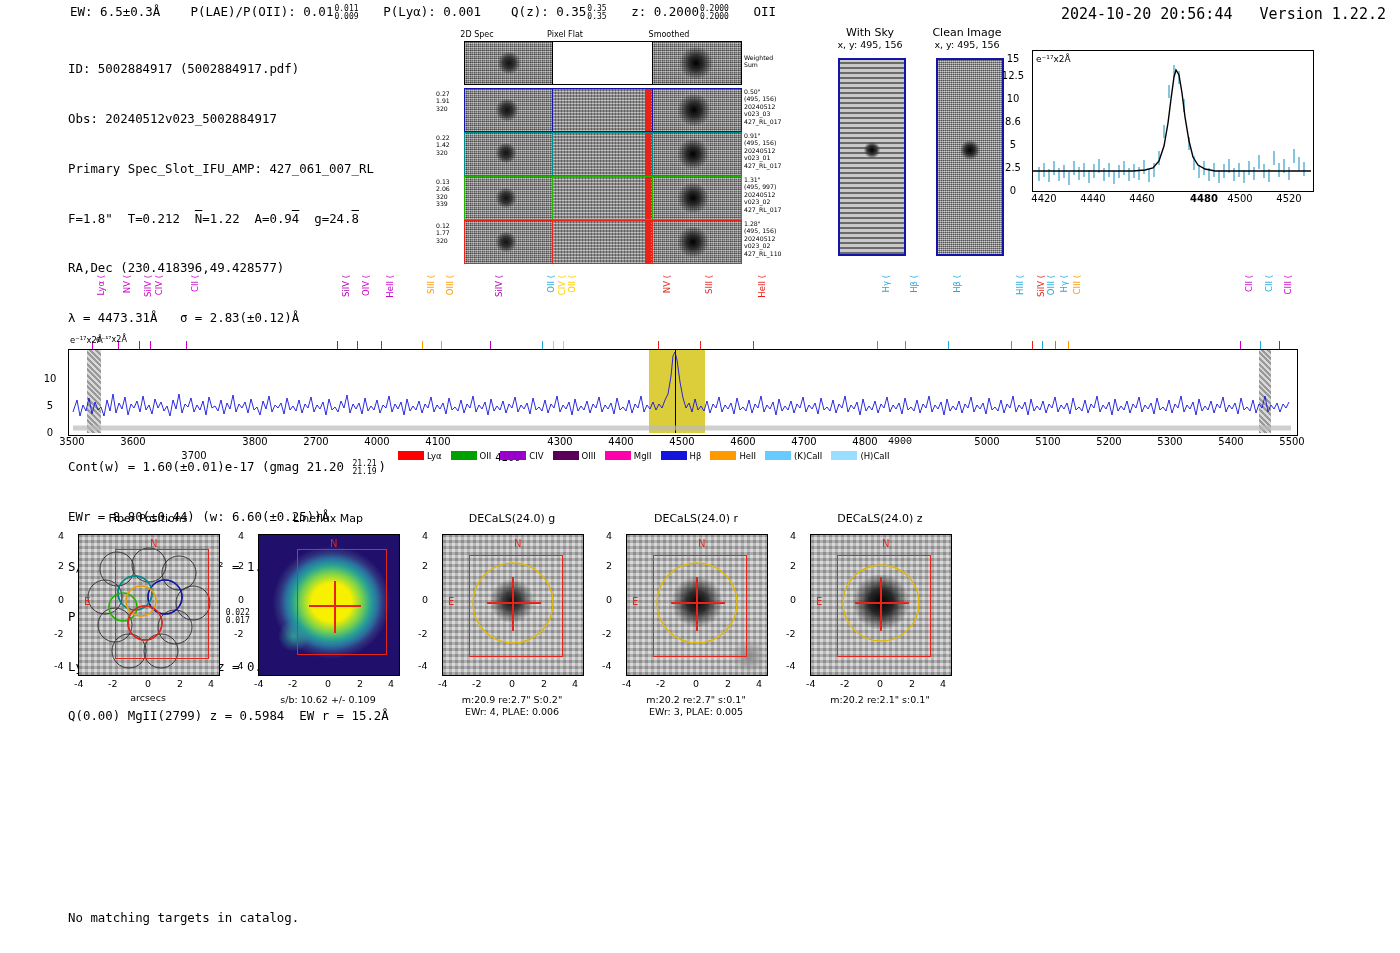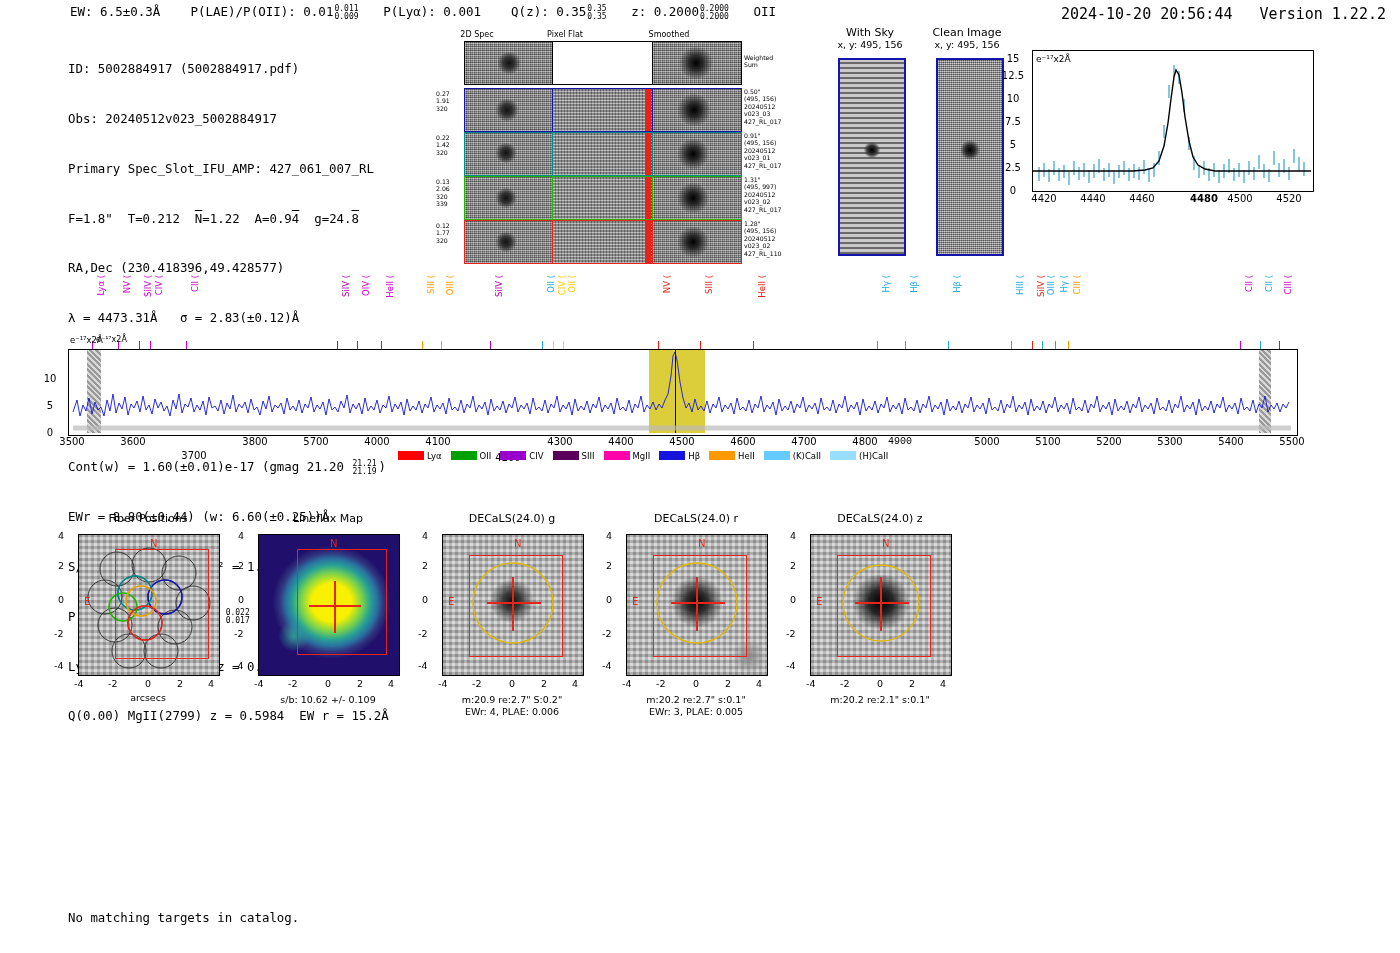--- a/index.html
+++ b/index.html
@@ -307,21 +307,21 @@
         </g>
 
         <path d="M0 120 L100 120 L112 119 L120 117 L126 110 L131 95 L135 72 L138 48 L141 26 L143 19 L146 24 L149 42 L152 66 L156 90 L160 106 L165 114 L172 118 L182 120 L278 120" fill="none" stroke="#000" stroke-width="1.4"></path>
       </svg>
     </div>
     <div style="position:absolute; left:4px; top:4px; font-family:'DejaVu Sans',sans-serif; font-size:9px;">e⁻¹⁷x2Å</div>
 
     <div class="yticklab" style="left:-34px; top:140px; width:30px;">0</div>
     <div class="yticklab" style="left:-34px; top:117px; width:30px;">2.5</div>
     <div class="yticklab" style="left:-34px; top:94px; width:30px;">5</div>
-    <div class="yticklab" style="left:-34px; top:71px; width:30px;">7.5</div>
+    <div class="yticklab" style="left:-34px; top:71px; width:30px;">8.6</div>
     <div class="yticklab" style="left:-34px; top:48px; width:30px;">10</div>
     <div class="yticklab" style="left:-34px; top:25px; width:30px;">12.5</div>
     <div class="yticklab" style="left:-34px; top:8px; width:30px;">15</div>
 
     <div class="xticklab" style="left:12px; top:143px;">4420</div>
     <div class="xticklab" style="left:61px; top:143px;">4440</div>
     <div class="xticklab" style="left:110px; top:143px;">4460</div>
     <div class="xticklab" style="left:172px; top:143px;font-weight:bold;">4480</div>
     <div class="xticklab" style="left:208px; top:143px;">4500</div>
     <div class="xticklab" style="left:257px; top:143px;">4520</div>
@@ -407,21 +407,21 @@
     <div style="position:absolute; left:2px; top:60px; font-family:'DejaVu Sans',sans-serif; font-size:8.5px;">e⁻¹⁷x2Å</div>
     <div class="yticklab" style="left:-30px; top:157px; width:24px;">0</div>
     <div class="yticklab" style="left:-30px; top:130px; width:24px;">5</div>
     <div class="yticklab" style="left:-30px; top:103px; width:24px;">10</div>
 
     <div id="xticks">
         <div class="xticklab" style="left: 4px; top: 161px;">3500</div>
         <div class="xticklab" style="left: 65px; top: 161px;">3600</div>
         <div class="xticklab" style="left: 126px; top: 161px; margin-top: 14px;">3700</div>
         <div class="xticklab" style="left: 187px; top: 161px;">3800</div>
-        <div class="xticklab" style="left: 248px; top: 161px;">5700</div>
+        <div class="xticklab" style="left: 248px; top: 161px;">2700</div>
         <div class="xticklab" style="left: 309px; top: 161px;">4000</div>
         <div class="xticklab" style="left: 370px; top: 161px;">4100</div>
         <div class="xticklab" style="left: 431px; top: 177px; margin-left: 9px;">4200</div>
         <div class="xticklab" style="left: 492px; top: 161px;">4300</div>
         <div class="xticklab" style="left: 553px; top: 161px;">4400</div>
         <div class="xticklab" style="left: 614px; top: 161px;">4500</div>
         <div class="xticklab" style="left: 675px; top: 161px;">4600</div>
         <div class="xticklab" style="left: 736px; top: 161px;">4700</div>
         <div class="xticklab" style="left: 797px; top: 161px;">4800</div>
         <div class="xticklab" style="left: 832px; top: 161px; font-family: Liberation Mono, monospace;">4900</div>
@@ -430,21 +430,21 @@
         <div class="xticklab" style="left: 1041px; top: 161px;">5200</div>
         <div class="xticklab" style="left: 1102px; top: 161px;">5300</div>
         <div class="xticklab" style="left: 1163px; top: 161px;">5400</div>
         <div class="xticklab" style="left: 1224px; top: 161px;">5500</div>
       </div>
 
     <div class="legendrow" id="legend">
         <span><span class="sw" style="background: rgb(255, 0, 0);"></span><span>Lyα</span></span>
         <span><span class="sw" style="background: rgb(0, 160, 0);"></span><span>OII</span></span>
         <span><span class="sw" style="background: rgb(153, 0, 204);"></span><span>CIV</span></span>
-        <span><span class="sw" style="background: rgb(90, 0, 90);"></span><span>SIII</span></span>
+        <span><span class="sw" style="background: rgb(90, 0, 90);"></span><span>OIII</span></span>
         <span><span class="sw" style="background: rgb(255, 0, 170);"></span><span>MgII</span></span>
         <span><span class="sw" style="background: rgb(20, 20, 221);"></span><span>Hβ</span></span>
         <span><span class="sw" style="background: rgb(255, 153, 0);"></span><span>HeII</span></span>
         <span><span class="sw" style="background: rgb(102, 204, 255);"></span><span>(K)CaII</span></span>
         <span><span class="sw" style="background: rgb(153, 221, 255);"></span><span>(H)CaII</span></span>
       </div>
   </div>
 
 
   <div class="cut" style="left:60px; top:512px; width:176px; height:200px;">

